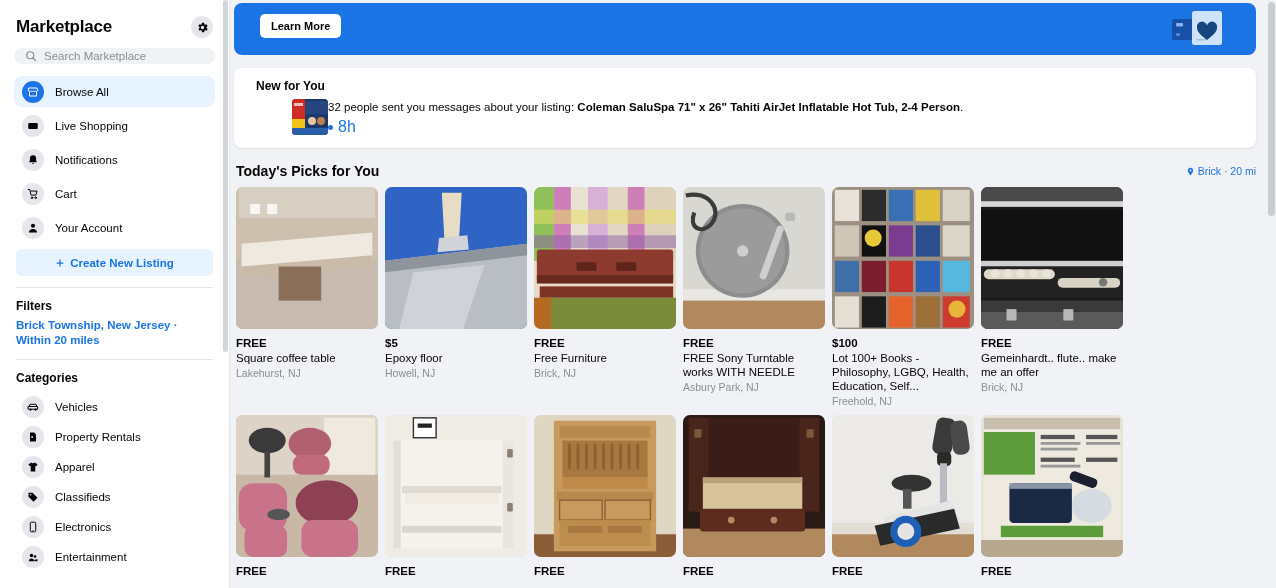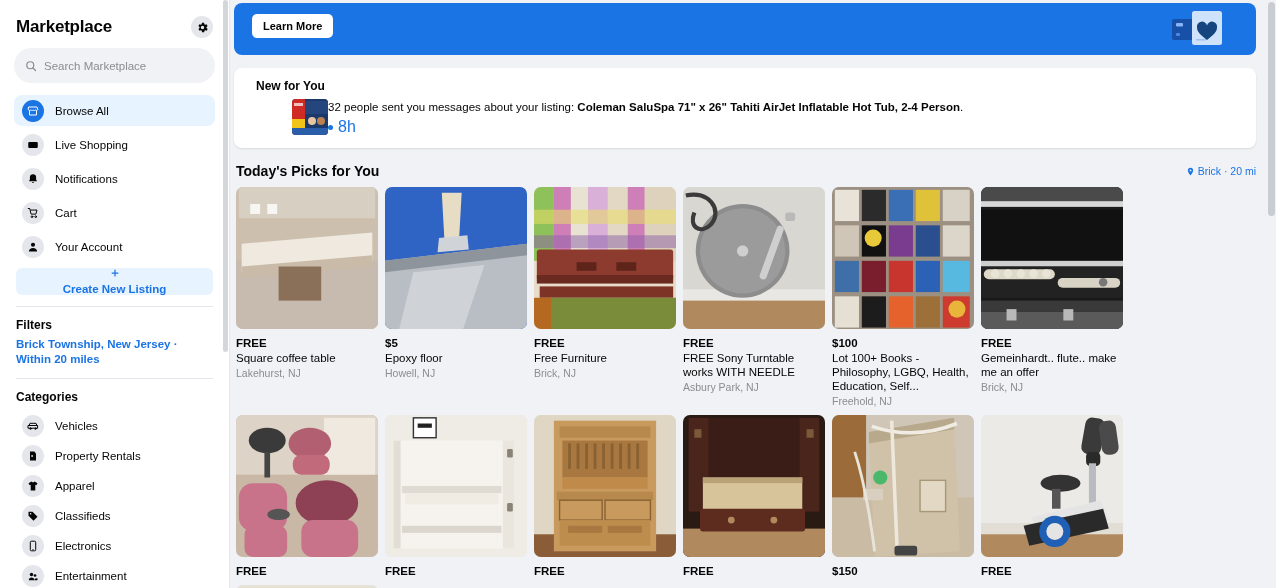--- a/index.html
+++ b/index.html
@@ -29,21 +29,21 @@
   .gear-btn {
     width: 22px; height: 22px; border-radius: 50%;
     background: #e4e6eb; display: flex; align-items: center; justify-content: center;
     cursor: pointer;
   }
   .gear-btn svg { display:block; }
 
   .search-wrap {
     display: flex; align-items: center; gap: 7px;
     background: #f0f2f5; border-radius: 18px;
-    height: 35px; padding: 0 11px; margin-bottom: 12px;
+    height: 16px; padding: 0 11px; margin-bottom: 12px;
   }
   .search-wrap svg { flex: 0 0 auto; }
   .search-input {
     border: none; outline: none; background: transparent;
     font-family: "Liberation Sans", sans-serif;
     font-size: 11.5px; color: #050505; width: 100%;
   }
   .search-input::placeholder { color: #8a8d91; }
 
   .nav-item {
@@ -57,21 +57,21 @@
     background: #e4e6eb; flex: 0 0 22px;
     display: flex; align-items: center; justify-content: center;
   }
   .nav-item.active .nav-ico { background: #1b74e4; }
   .nav-label { font-size: 11.5px; color: #050505; font-weight: 400; }
 
   .create-btn {
     margin: 6px 2px 0 2px; height: 27px; border-radius: 6px;
     background: #e7f3ff; color: #1b74e4;
     display: flex; align-items: center; justify-content: center; gap: 5px;
-    font-size: 11.5px; font-weight: 600; cursor: pointer; flex-direction: column;
+    font-size: 11.5px; font-weight: 600; cursor: pointer;
   }
   .sep { height: 1px; background: #e4e6eb; margin: 11px 2px; }
 
   .sec-title { font-size: 12px; font-weight: 700; color: #050505; padding: 0 2px 5px 2px; }
   .filter-link {
     font-size: 11.5px; font-weight: 600; color: #1b74e4;
     padding: 0 2px; line-height: 15px; cursor: pointer;
   }
   .cat-item {
     display: flex; align-items: center; gap: 11px;
@@ -87,21 +87,21 @@
   }
   #main-inner { padding: 0 6px 0 4px; }
 
   .promo {
     margin: 3px 14px 0 0; height: 52px;
     background: #1b74e4; border-radius: 8px;
     position: relative; display: flex; align-items: center;
     overflow: hidden;
   }
   .learn-more {
-    position: absolute; left: 18px; top: 11px;
+    position: absolute; left: 26px; top: 11px;
     background: #ffffff; color: #050505;
     font-size: 11px; font-weight: 600;
     border-radius: 5px; padding: 6px 11px; cursor: pointer;
   }
   .promo-art { position: absolute; right: 22px; top: 6px; width: 70px; height: 42px; }
 
   .newfor {
     margin: 13px 14px 0 0; background: #ffffff;
     border-radius: 8px; padding: 11px 14px 12px 14px;
     box-shadow: 0 1px 2px rgba(0,0,0,0.10);
@@ -570,39 +570,20 @@
                 <circle cx="64" cy="74" r="2.4" fill="#b08a5e"></circle>
                 <rect x="8" y="10" width="5" height="6" fill="#7a5a3a"></rect>
                 <rect x="87" y="10" width="5" height="6" fill="#7a5a3a"></rect>
               </svg>
             </div>
             <div class="card-price">FREE</div>
           </div>
           <div class="card">
             <div class="card-img">
               <svg viewBox="0 0 100 100" preserveAspectRatio="none">
-                <rect width="100" height="100" fill="#cfc6b8"></rect>
-                <rect y="58" width="100" height="42" fill="#cabba5"></rect>
-                <rect x="0" y="0" width="24" height="58" fill="#9c6b3a"></rect>
-                <polygon points="26,12 86,2 90,96 30,100" fill="#cfc2a8"></polygon>
-                <polygon points="26,12 86,2 86,10 26,20" fill="#b8a98c"></polygon>
-                <path d="M28 8 Q58 18 88 6" stroke="#f0ece4" stroke-width="2.5" fill="none"></path>
-                <path d="M42 4 L46 98" stroke="#eee8dc" stroke-width="2.5" fill="none"></path>
-                <rect x="62" y="46" width="18" height="22" fill="#e2d8c4" stroke="#a89878"></rect>
-                <circle cx="34" cy="44" r="5" fill="#4ab86a"></circle>
-                <rect x="22" y="52" width="14" height="8" fill="#d8cfc0"></rect>
-                <rect x="44" y="92" width="16" height="7" rx="2" fill="#444"></rect>
-                <path d="M16 26 Q24 50 30 96" stroke="#e8e4da" stroke-width="2" fill="none"></path>
-              </svg>
-            </div>
-            <div class="card-price">$150</div>
-          </div>
-          <div class="card">
-            <div class="card-img">
-              <svg viewBox="0 0 100 100" preserveAspectRatio="none">
                 <rect width="100" height="100" fill="#eceae6"></rect>
                 <rect y="82" width="100" height="18" fill="#b08a5e"></rect>
                 <rect y="76" width="100" height="8" fill="#e2ded6"></rect>
                 <rect x="72" y="2" width="14" height="26" rx="5" fill="#3a3a3a" transform="rotate(10 79 15)"></rect>
                 <rect x="84" y="4" width="12" height="24" rx="5" fill="#4a4a4a" transform="rotate(-8 90 16)"></rect>
                 <rect x="74" y="26" width="10" height="10" rx="3" fill="#2a2a2a"></rect>
                 <rect x="76" y="34" width="5" height="30" fill="#b8bcc0"></rect>
                 <ellipse cx="56" cy="48" rx="14" ry="6" fill="#333"></ellipse>
                 <rect x="50" y="52" width="6" height="14" fill="#555"></rect>
                 <path d="M36 72 L84 60 L90 74 L40 86 Z" fill="#e4e4e4"></path>

